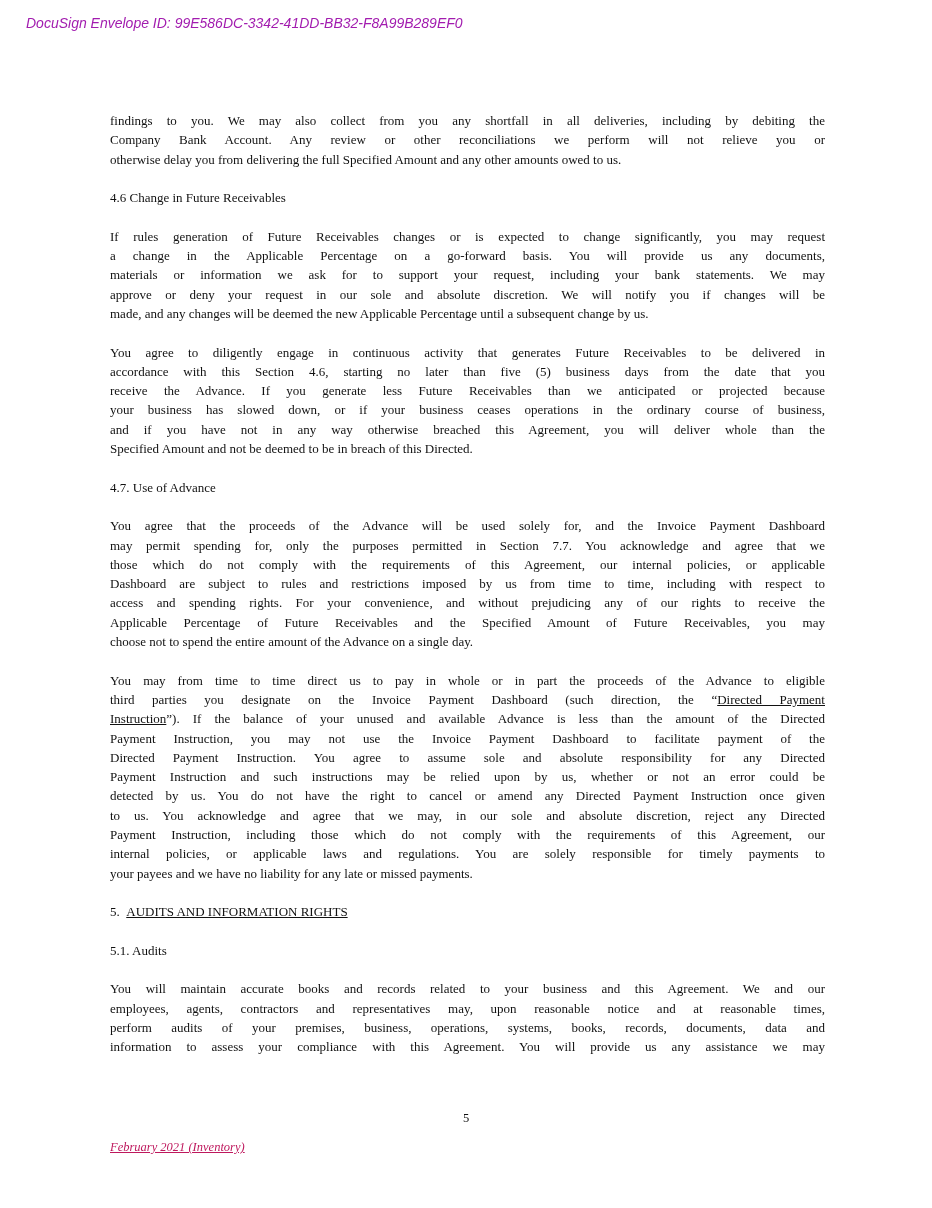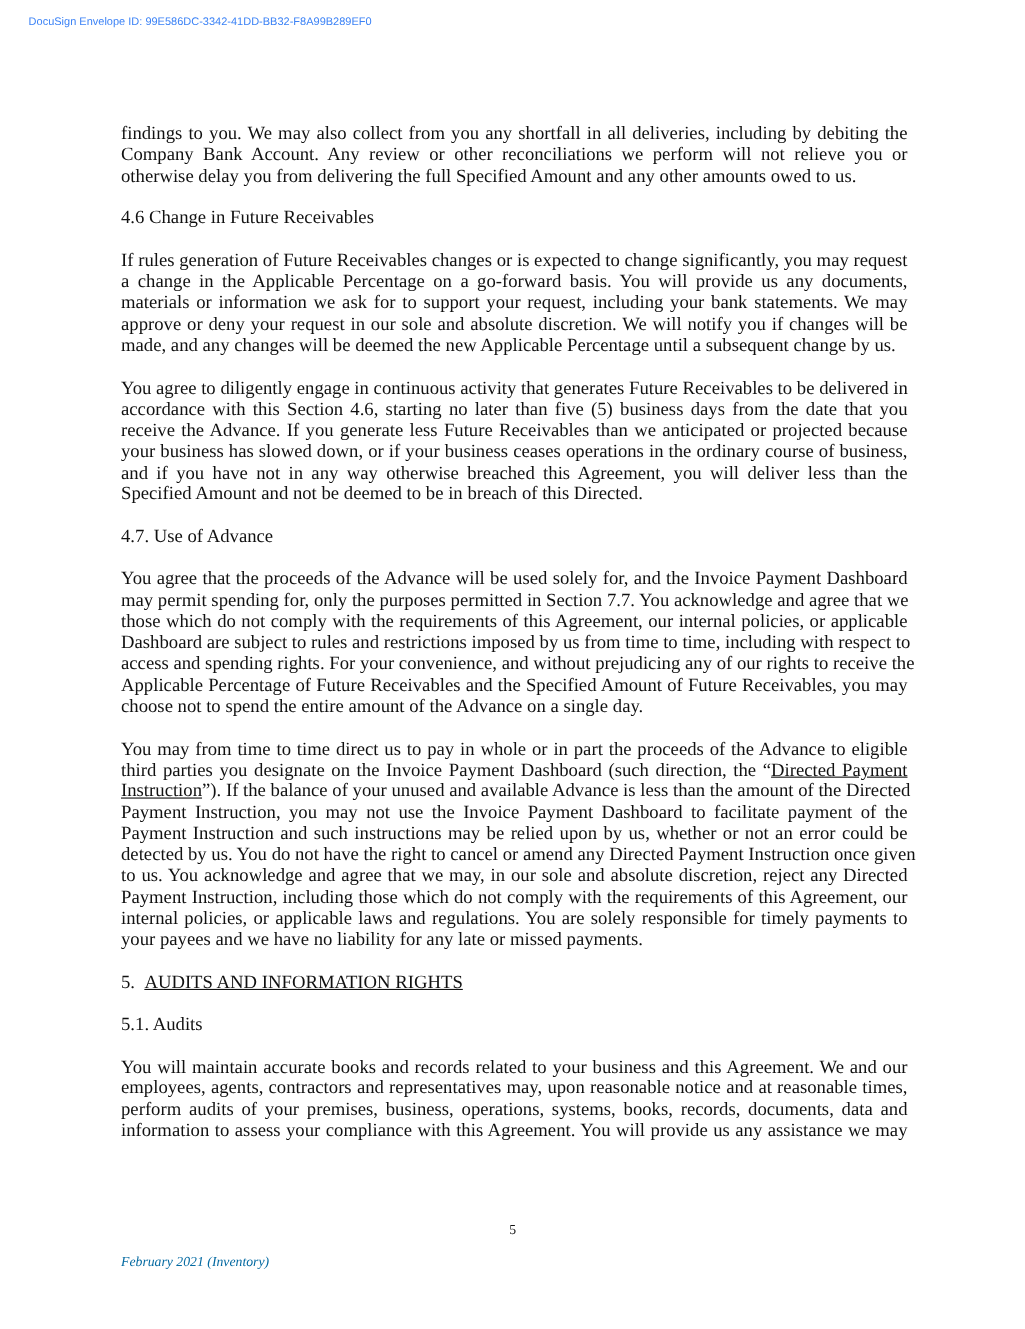--- a/index.html
+++ b/index.html
@@ -1,43 +1,44 @@
 <!DOCTYPE html>
 <html><head>
 <meta charset="utf-8">
 <style>
   html, body { margin: 0; padding: 0; background: #ffffff; }
   body { width: 932px; height: 1208px; position: relative; overflow: hidden; color: #111; }
   .envelope {
     position: absolute; left: 26px; top: 15px;
-    font-family: "Liberation Sans", sans-serif; font-size: 10px; color: #3b82f6;
+    font-family: "Liberation Sans", sans-serif; font-size: 14px; color: #a21caf;
     white-space: nowrap;
+    font-style: italic;
   }
   .page {
     position: absolute; left: 110px; top: 111px; width: 715px;
-    font-family: "Liberation Serif", serif; font-size: 17px; color: #111;
+    font-family: "Liberation Serif", serif; font-size: 13px; color: #111;
   }
   .para { margin: 0; }
   .line {
     display: block; height: 19.3px; line-height: 19.3px;
     text-align: justify; text-align-last: justify; white-space: nowrap;
   }
   .line.last { text-align: center; text-align-last: left; }
   .heading {
     font-weight: normal; height: 19.3px; line-height: 19.3px; margin: 0; white-space: nowrap;
   }
   .u { text-decoration: underline; }
   .gap { height: 19.3px; }
   .pagenum {
     position: absolute; left: 0; width: 932px; top: 1111px; text-align: center;
     font-family: "Liberation Serif", serif; font-size: 12.5px; color: #111;
   }
   .footer {
     position: absolute; left: 110px; top: 1140px;
-    font-family: "Liberation Serif", serif; font-style: italic; font-size: 12.5px; color: #0369a1;
+    font-family: "Liberation Serif", serif; font-style: italic; font-size: 12.5px; color: #be185d; text-decoration: underline;
   }
 </style>
 </head>
 <body>
 
 <div class="envelope">DocuSign Envelope ID: 99E586DC-3342-41DD-BB32-F8A99B289EF0</div>
 
 <div class="page">
 
   <div class="para">
@@ -57,21 +58,21 @@
     <span class="line">approve or deny your request in our sole and absolute discretion. We will notify you if changes will be</span>
     <span class="line last">made, and any changes will be deemed the new Applicable Percentage until a subsequent change by us.</span>
   </div>
   <div class="gap"></div>
 
   <div class="para">
     <span class="line">You agree to diligently engage in continuous activity that generates Future Receivables to be delivered in</span>
     <span class="line">accordance with this Section 4.6, starting no later than five (5) business days from the date that you</span>
     <span class="line">receive the Advance. If you generate less Future Receivables than we anticipated or projected because</span>
     <span class="line">your business has slowed down, or if your business ceases operations in the ordinary course of business,</span>
-    <span class="line">and if you have not in any way otherwise breached this Agreement, you will deliver less than the</span>
+    <span class="line">and if you have not in any way otherwise breached this Agreement, you will deliver whole than the</span>
     <span class="line last">Specified Amount and not be deemed to be in breach of this Directed.</span>
   </div>
   <div class="gap"></div>
 
   <div class="heading">4.7. Use of Advance</div>
   <div class="gap"></div>
 
   <div class="para">
     <span class="line">You agree that the proceeds of the Advance will be used solely for, and the Invoice Payment Dashboard</span>
     <span class="line">may permit spending for, only the purposes permitted in Section 7.7. You acknowledge and agree that we</span>
@@ -81,20 +82,21 @@
     <span class="line">Applicable Percentage of Future Receivables and the Specified Amount of Future Receivables, you may</span>
     <span class="line last">choose not to spend the entire amount of the Advance on a single day.</span>
   </div>
   <div class="gap"></div>
 
   <div class="para">
     <span class="line">You may from time to time direct us to pay in whole or in part the proceeds of the Advance to eligible</span>
     <span class="line"><span>third parties you designate on the Invoice Payment Dashboard (such direction, the “</span><span class="u">Directed Payment</span></span>
     <span class="line"><span class="u">Instruction</span><span>”). If the balance of your unused and available Advance is less than the amount of the Directed</span></span>
     <span class="line">Payment Instruction, you may not use the Invoice Payment Dashboard to facilitate payment of the</span>
+    <span class="line">Directed Payment Instruction. You agree to assume sole and absolute responsibility for any Directed</span>
     <span class="line">Payment Instruction and such instructions may be relied upon by us, whether or not an error could be</span>
     <span class="line">detected by us. You do not have the right to cancel or amend any Directed Payment Instruction once given</span>
     <span class="line">to us. You acknowledge and agree that we may, in our sole and absolute discretion, reject any Directed</span>
     <span class="line">Payment Instruction, including those which do not comply with the requirements of this Agreement, our</span>
     <span class="line">internal policies, or applicable laws and regulations. You are solely responsible for timely payments to</span>
     <span class="line last">your payees and we have no liability for any late or missed payments.</span>
   </div>
   <div class="gap"></div>
 
   <div class="heading"><span>5.</span>&nbsp;&nbsp;<span class="u">AUDITS AND INFORMATION RIGHTS</span></div>

